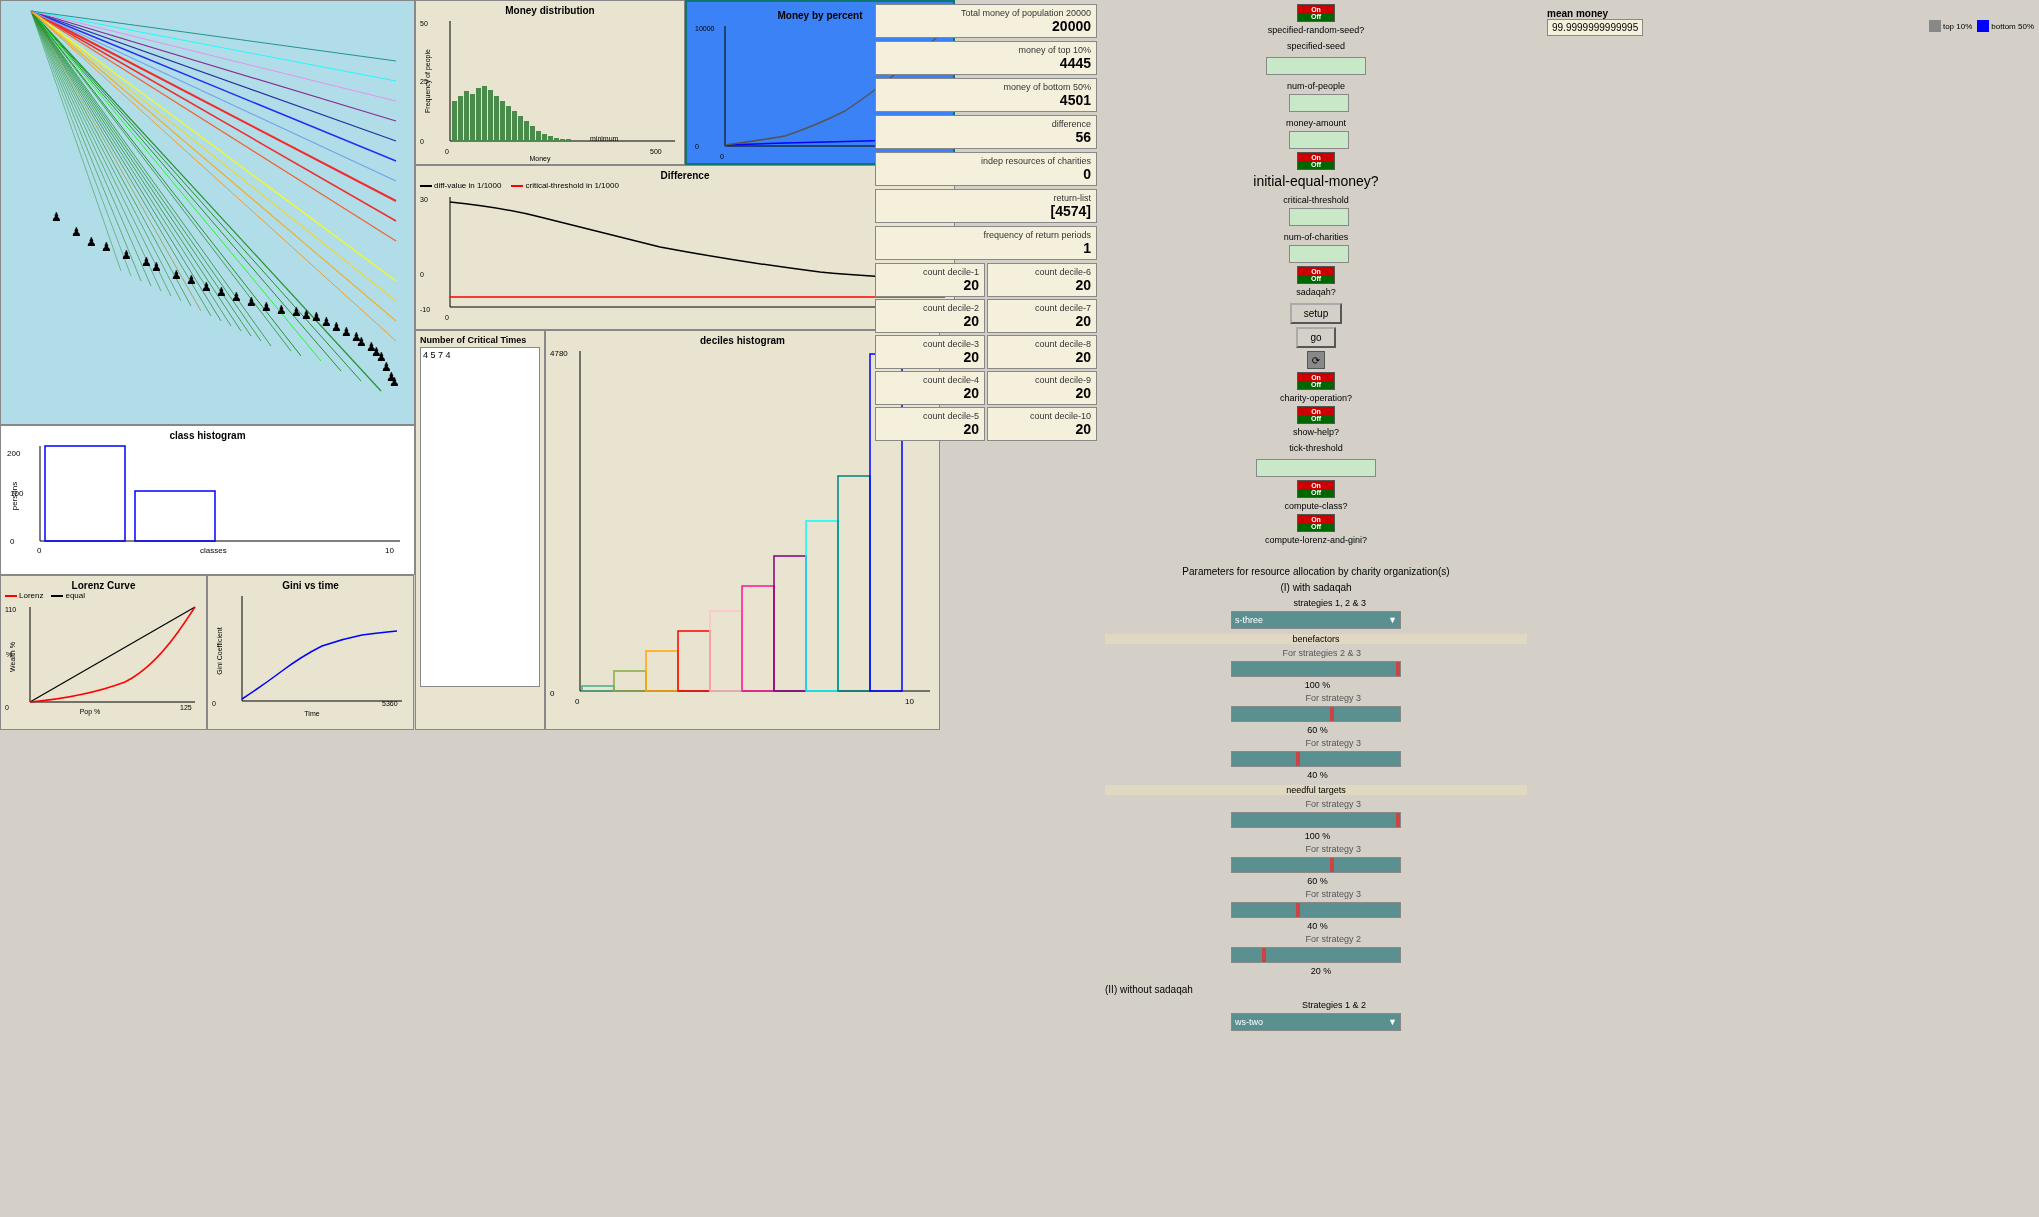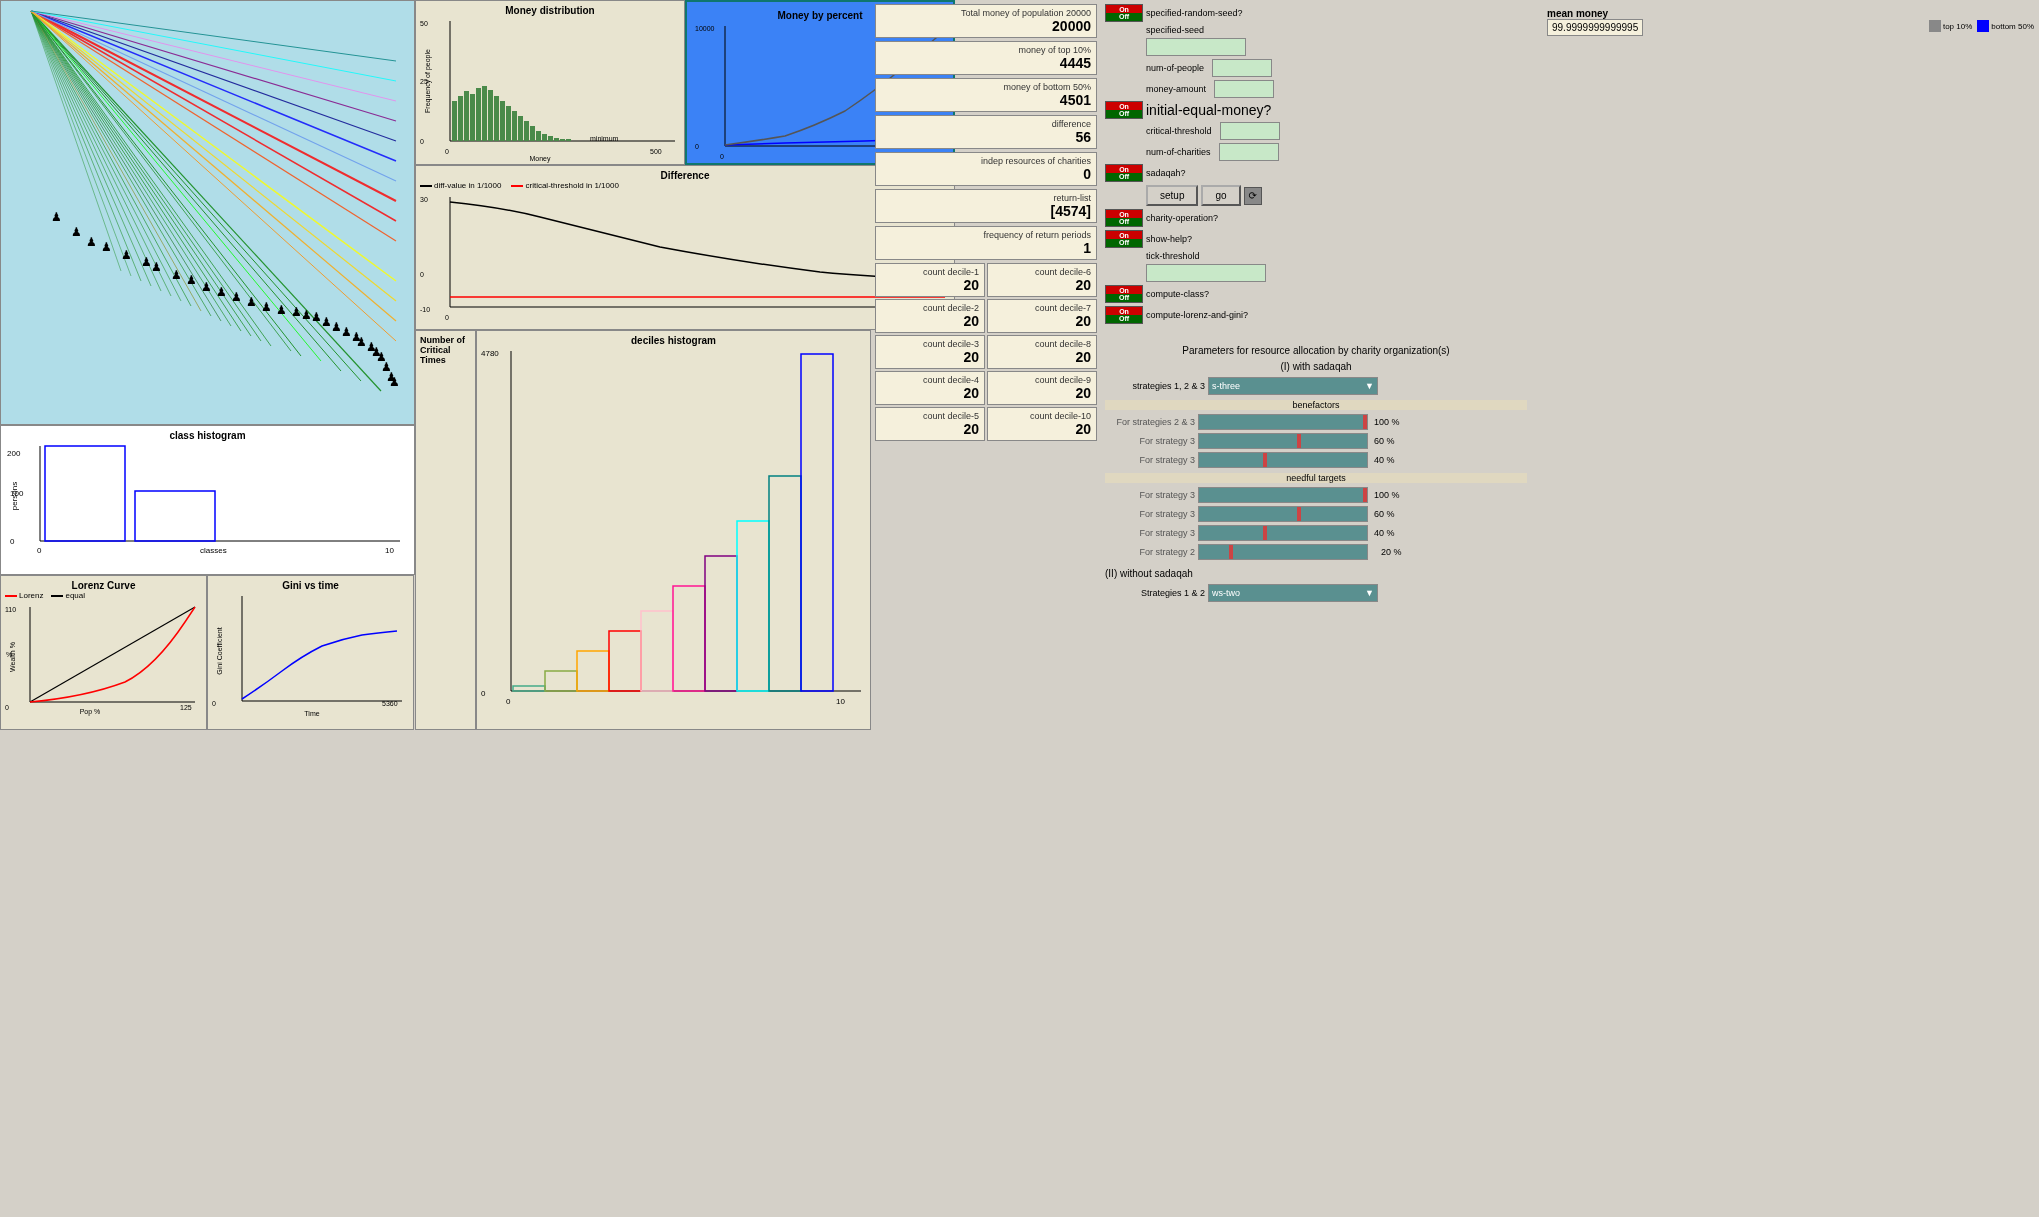--- a/index.html
+++ b/index.html
@@ -37,21 +37,21 @@
     .stat-box { background: #f5f0dc; border: 1px solid #888; padding: 3px 5px; }
     .stat-label { font-size: 9px; color: #333; }
     .stat-value { font-size: 14px; color: #000; font-weight: bold; }
     
     .decile-grid { display: grid; grid-template-columns: 1fr 1fr; gap: 2px; }
     .decile-box { background: #f5f0dc; border: 1px solid #888; padding: 3px 5px; }
     
     
     .right-panel { width: 430px; display: flex; flex-direction: column; padding: 4px; gap: 2px; }
     
-    .control-row { display: flex; align-items: center; gap: 3px; margin-bottom: 1px; }
+    .control-row { display: flex; flex-direction: column; align-items: center; gap: 3px; margin-bottom: 1px; }
     .toggle-btn { width: 38px; height: 18px; background: linear-gradient(to bottom, #cc0000 50%, #006600 50%); border: 1px solid #555; display: flex; flex-direction: column; align-items: center; justify-content: center; font-size: 7px; cursor: pointer; }
     .toggle-top { color: white; font-size: 7px; font-weight: bold; line-height: 1; }
     .toggle-bot { color: white; font-size: 7px; font-weight: bold; line-height: 1; }
     .control-input { background: #c8e8c8; border: 1px solid #888; height: 18px; font-size: 9px; padding: 1px 3px; }
     .control-input.red-text { color: red; }
     .control-input.wide { width: 80px; }
     
     .btn-setup { background: #d4d0c8; border: 2px outset #aaa; padding: 3px 12px; font-size: 10px; cursor: pointer; }
     .btn-go { background: #d4d0c8; border: 2px outset #aaa; padding: 3px 12px; font-size: 10px; cursor: pointer; }
     
@@ -326,20 +326,23 @@
 
         <path d="M30,10 Q80,15 120,25 Q180,40 240,55 Q320,70 400,80 Q450,85 520,87" stroke="black" stroke-width="1.5" fill="none"></path>
 
         <line x1="30" y1="105" x2="525" y2="105" stroke="red" stroke-width="1.5"></line>
       </svg>
     </div>
 
     <div class="bottom-middle">
       <div class="critical-times-panel">
         <div class="number-of-critical">Number of Critical Times</div>
+        <div class="critical-list">
+          <div>4 5 7 4</div>
+        </div>
       </div>
 
       <div class="deciles-histogram">
         <div class="chart-title">deciles histogram</div>
         <svg width="385" height="375" viewBox="0 0 385 375">
           <line x1="30" y1="5" x2="30" y2="345" stroke="black" stroke-width="1"></line>
           <line x1="30" y1="345" x2="380" y2="345" stroke="black" stroke-width="1"></line>
 
           <text x="0" y="10" font-size="8">4780</text>
           <text x="0" y="350" font-size="8">0</text>

